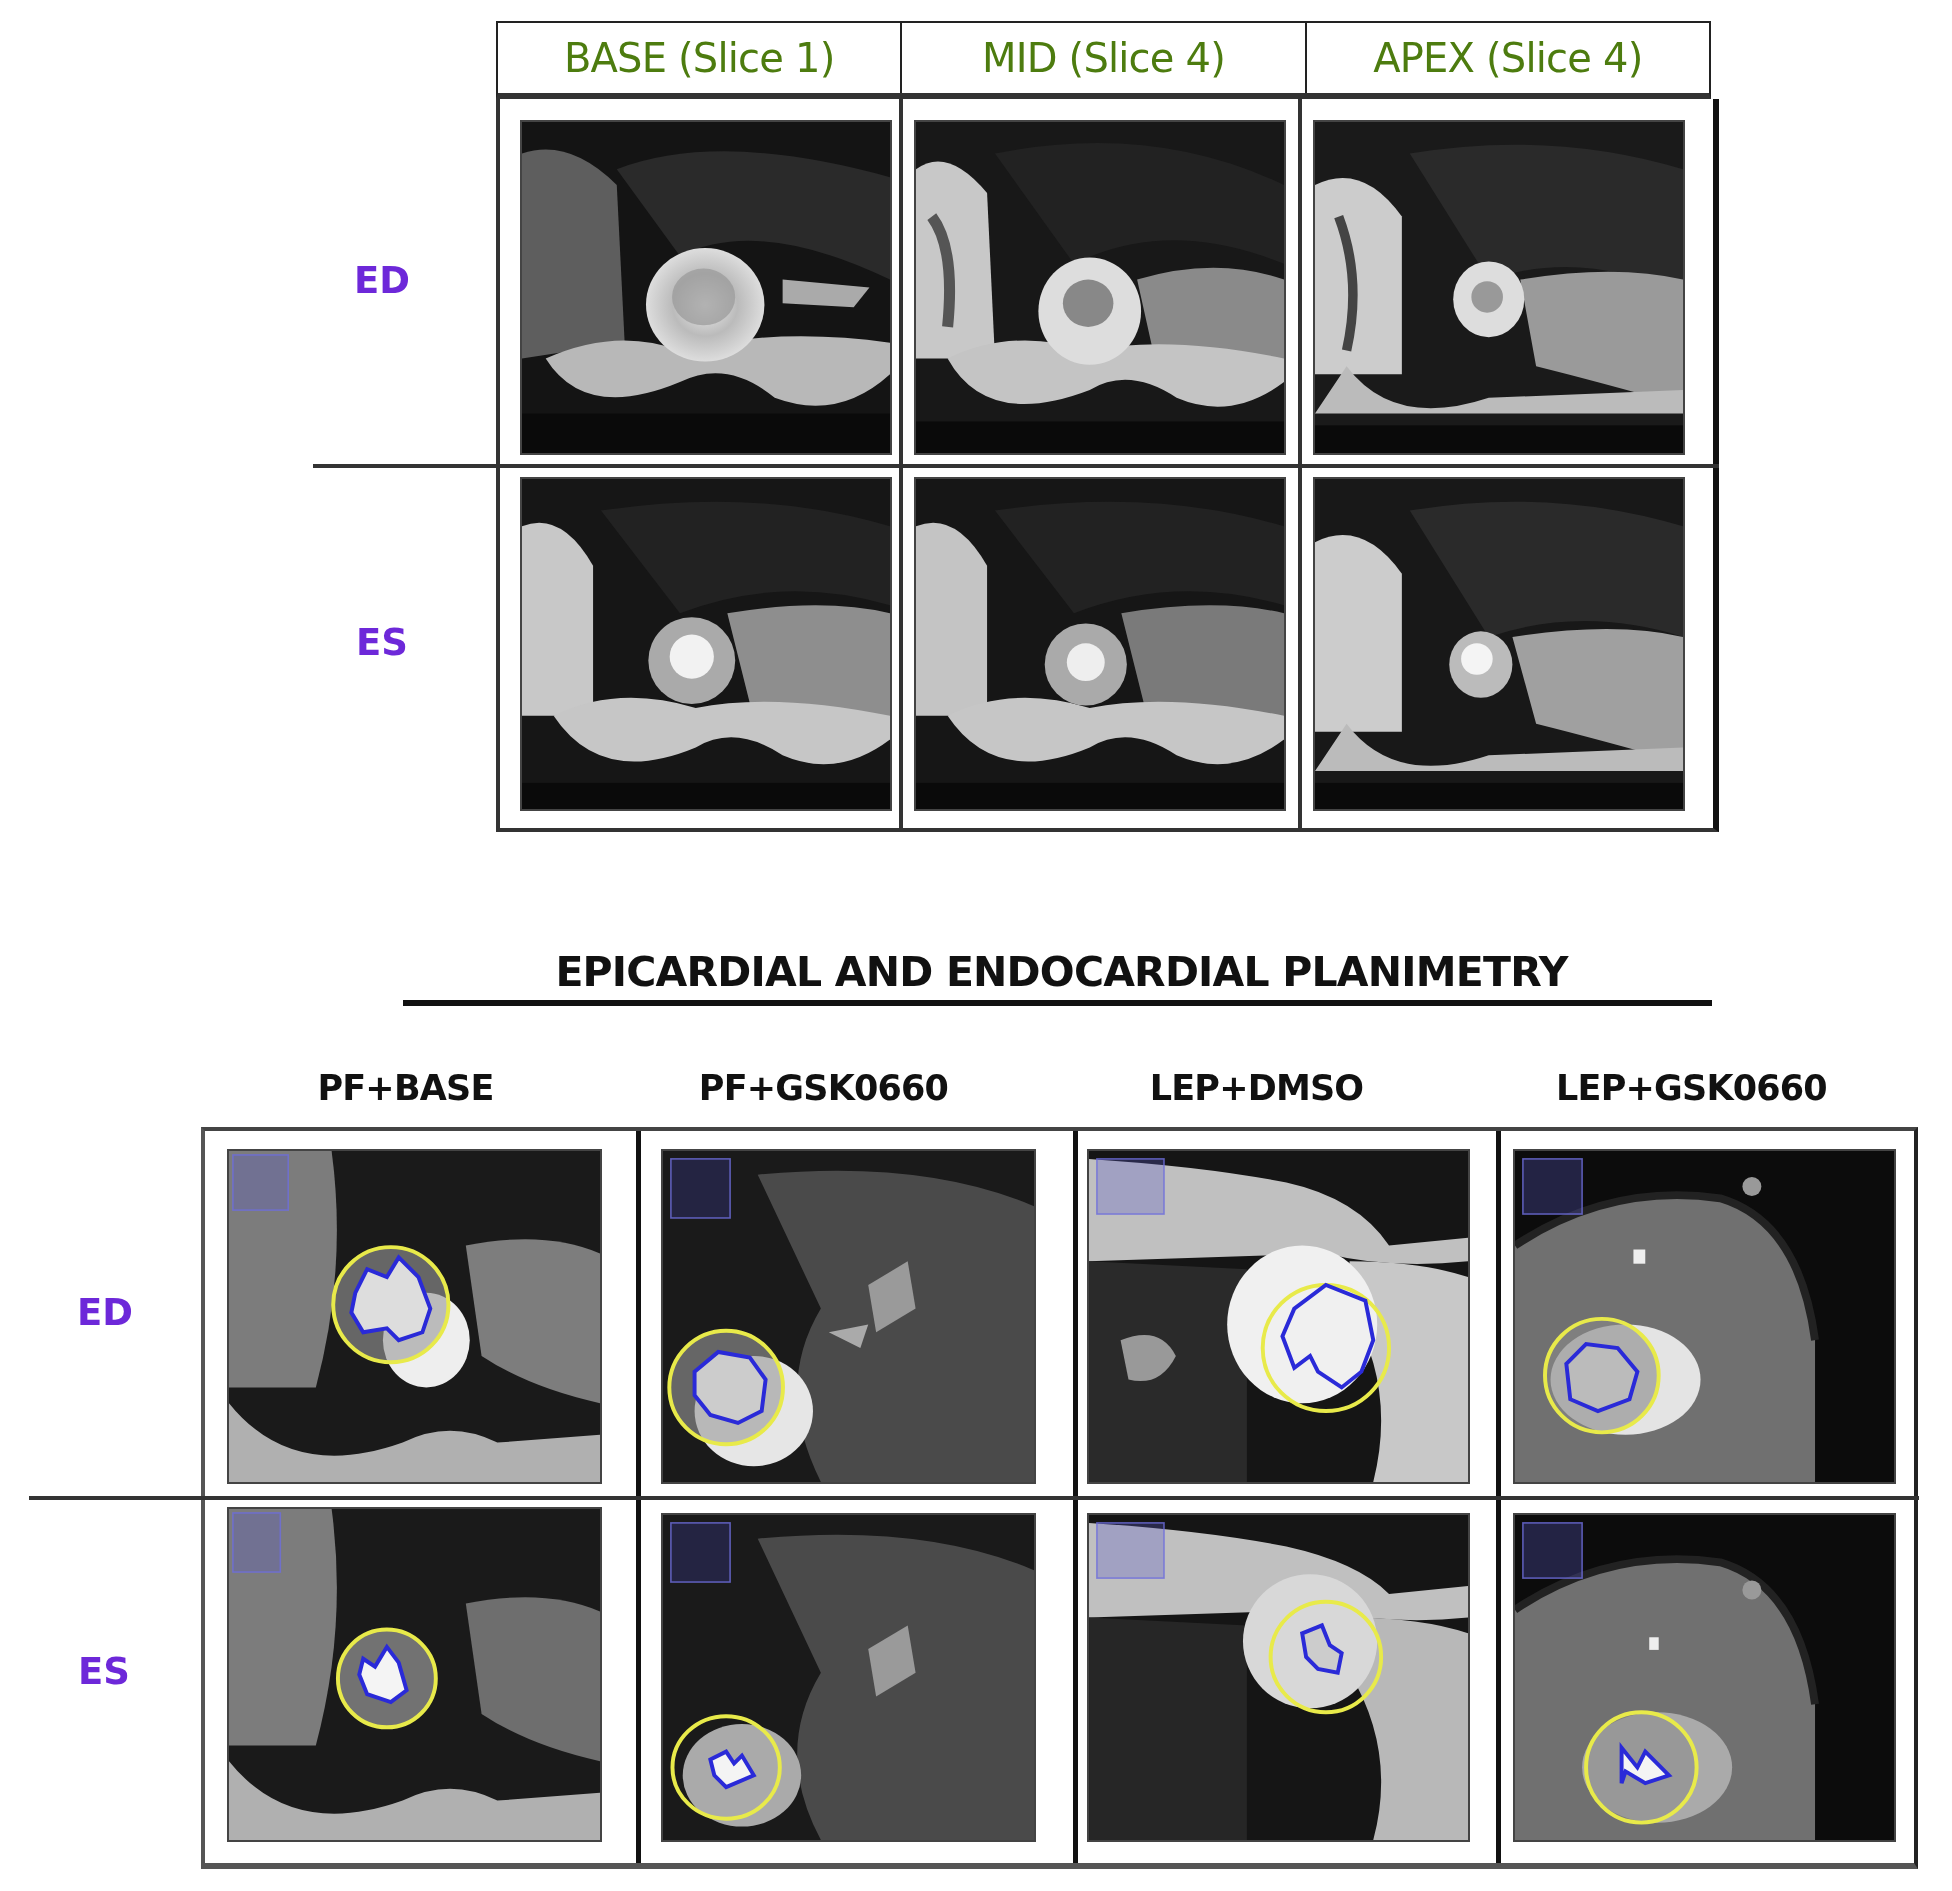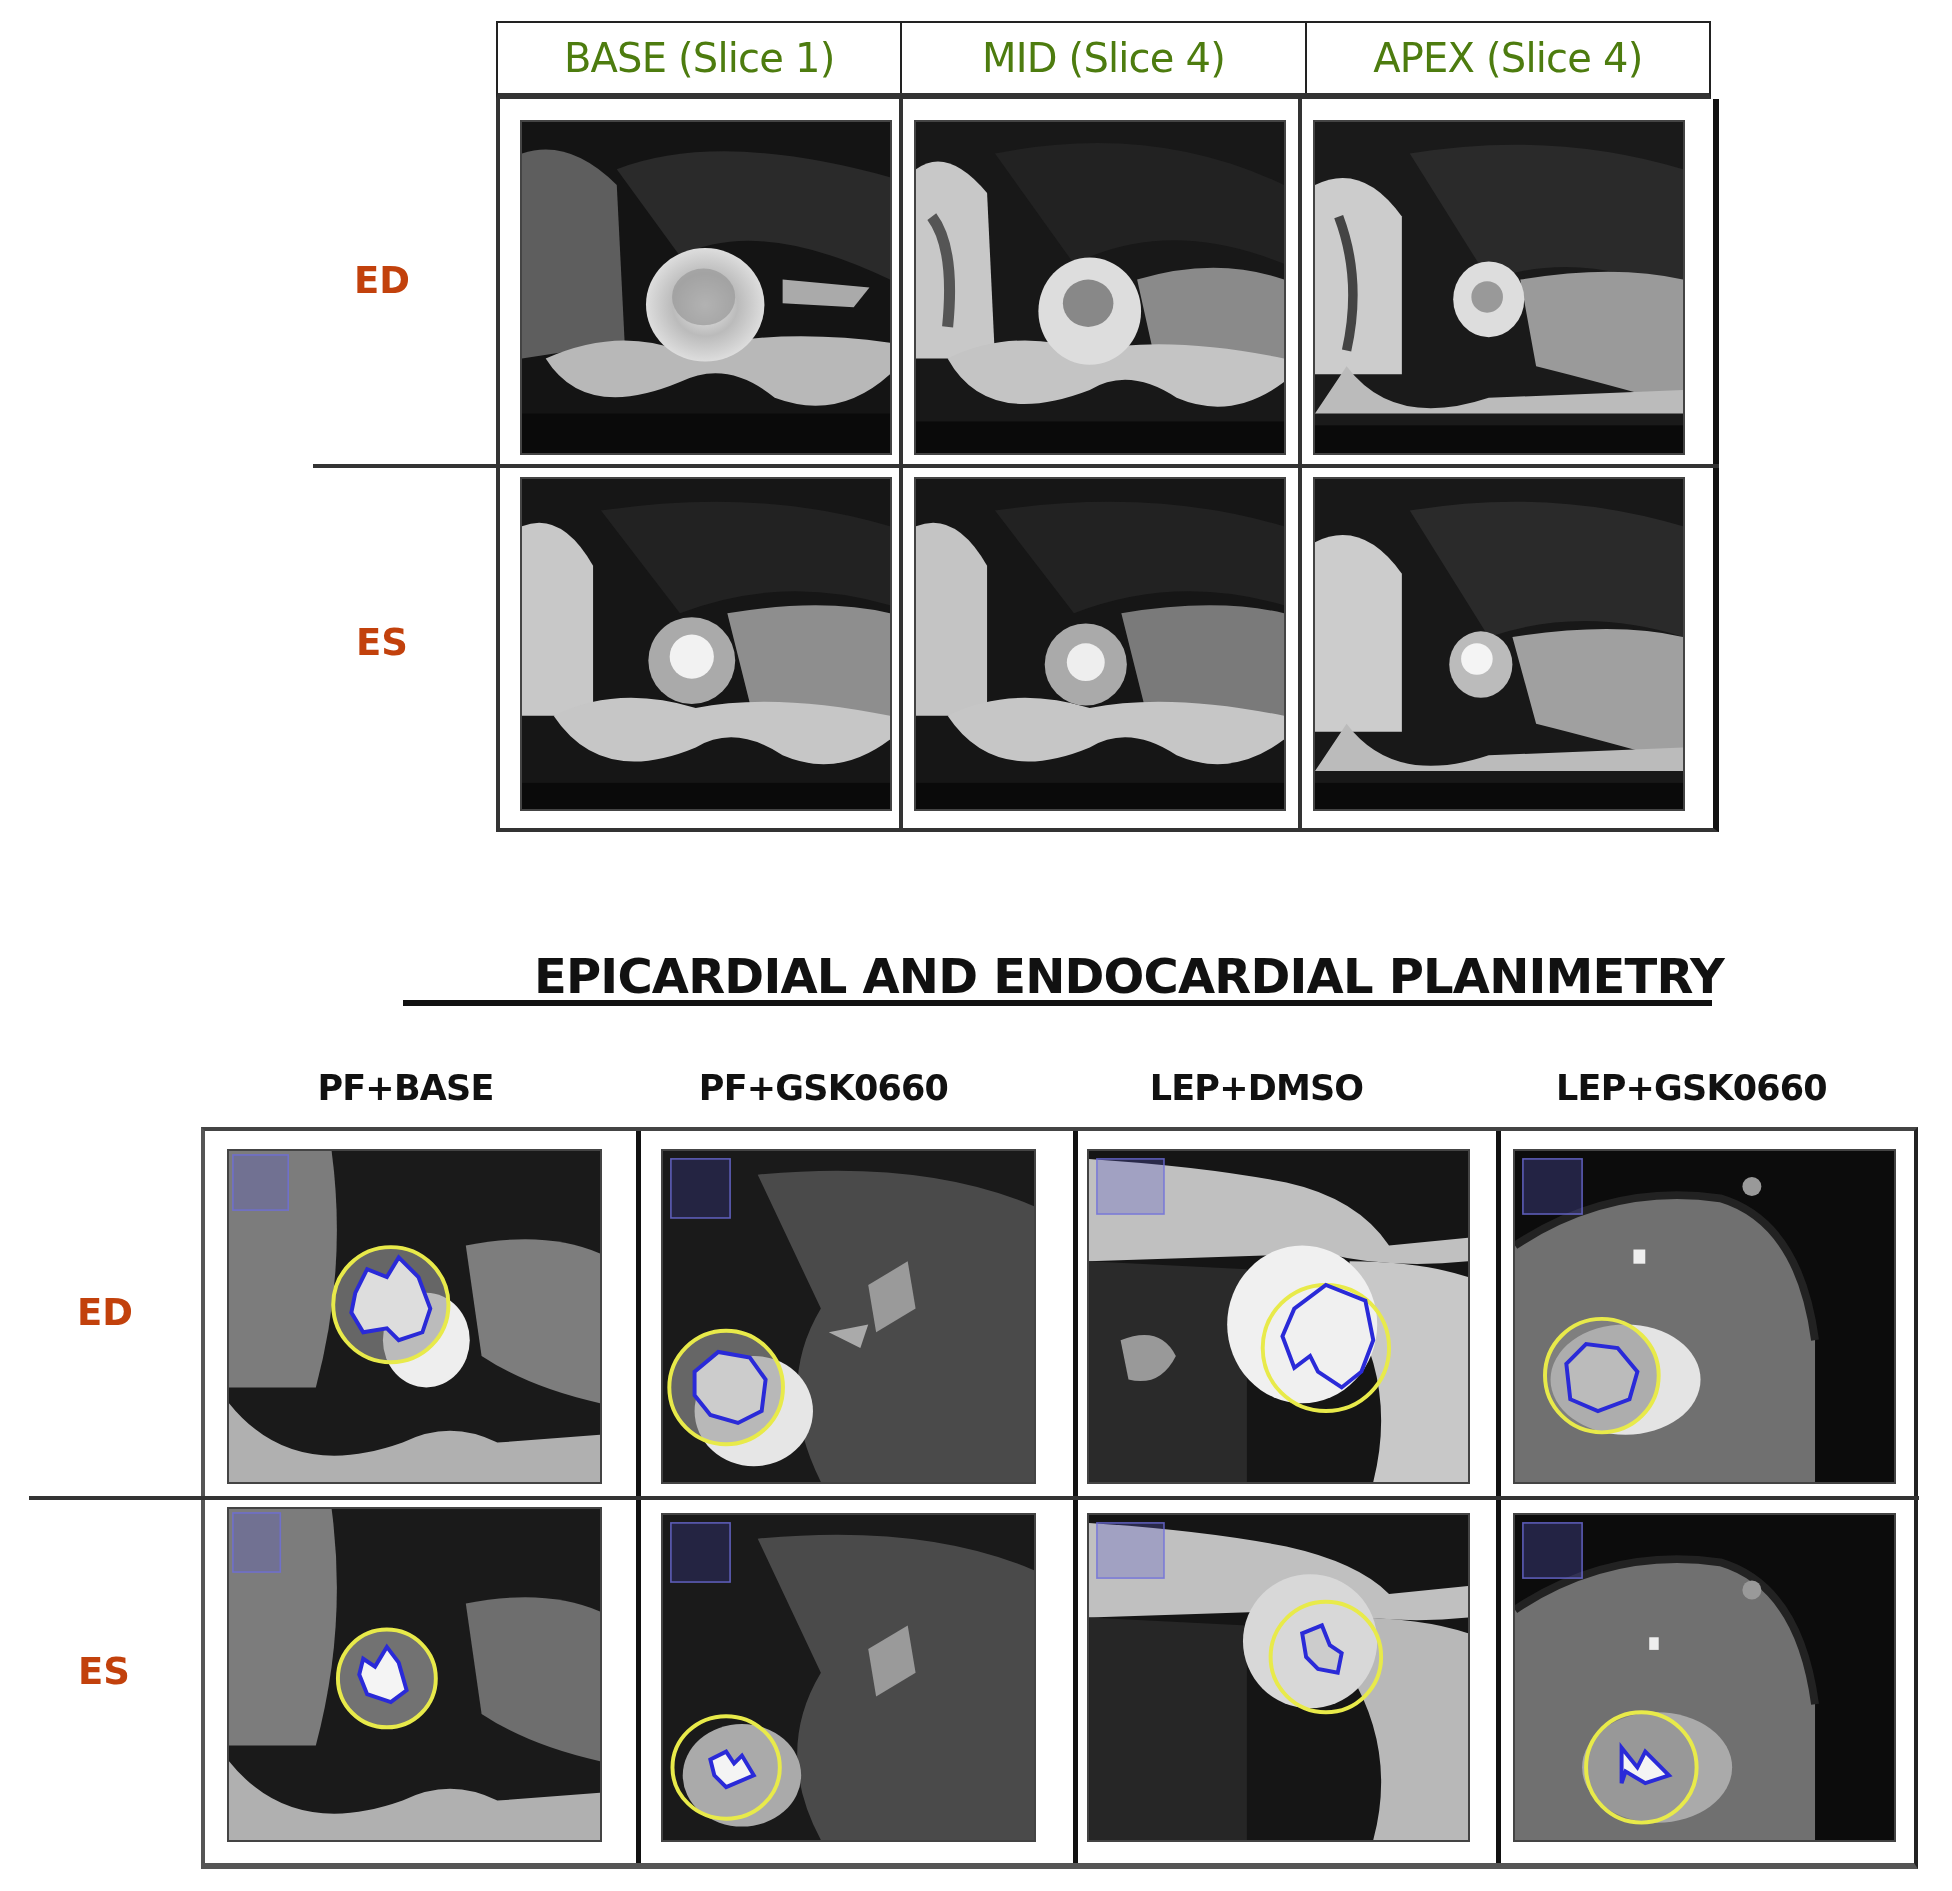--- a/index.html
+++ b/index.html
@@ -15,26 +15,26 @@
                        border-right: 2.4px solid #222; }
   .top-header .hcell:last-child { border-right: none; }
 
   .top-grid { position: absolute; left: 496px; top: 99px; width: 1223px; height: 733px;
               border-left: 4px solid #333; border-right: 6.4px solid #111; border-bottom: 4px solid #333; box-sizing: border-box; }
   .top-grid .col-div { position: absolute; top: 0; bottom: 0; width: 4px; background: #333; }
 
   .mri { position: absolute; background: #0b0b0b; overflow: hidden; border: 2.4px solid #444; box-sizing: border-box; }
   .mri svg { width: 100%; height: 100%; display: block; }
 
-  .row-label { position: absolute; font-family: "DejaVu Sans", sans-serif; font-weight: bold; font-size: 37px; color: #c2410c; }
+  .row-label { position: absolute; font-family: "DejaVu Sans", sans-serif; font-weight: bold; font-size: 37px; color: #6d28d9; }
   .hline { position: absolute; height: 4px; background: #333; }
 
   
-  .section-title { position: absolute; left: 399px; top: 948px; width: 1325px; text-align: right;
-                   font-family: "DejaVu Sans", sans-serif; font-weight: bold; font-size: 48px; letter-spacing: -0.8px; color: #111; }
+  .section-title { position: absolute; left: 399px; top: 948px; width: 1325px; text-align: center;
+                   font-family: "DejaVu Sans", sans-serif; font-weight: bold; font-size: 41px; letter-spacing: -0.8px; color: #111; }
   .section-rule { position: absolute; left: 403px; top: 1000px; width: 1309px; height: 6.4px; background: #111; }
 
   .col-label { position: absolute; top: 1068px; font-family: "DejaVu Sans", sans-serif; font-weight: bold;
                font-size: 35px; letter-spacing: -0.8px; color: #111; text-align: center; width: 319px; }
 
   .bottom-grid { position: absolute; left: 201px; top: 1127px; width: 1717px; height: 742px;
                  border-top: 4px solid #444; border-left: 4px solid #555; border-right: 4px solid #222;
                  border-bottom: 6.4px solid #555; box-sizing: border-box; }
   .bottom-grid .col-div { position: absolute; top: 0; bottom: 0; width: 4.8px; background: #111; }
 </style>

